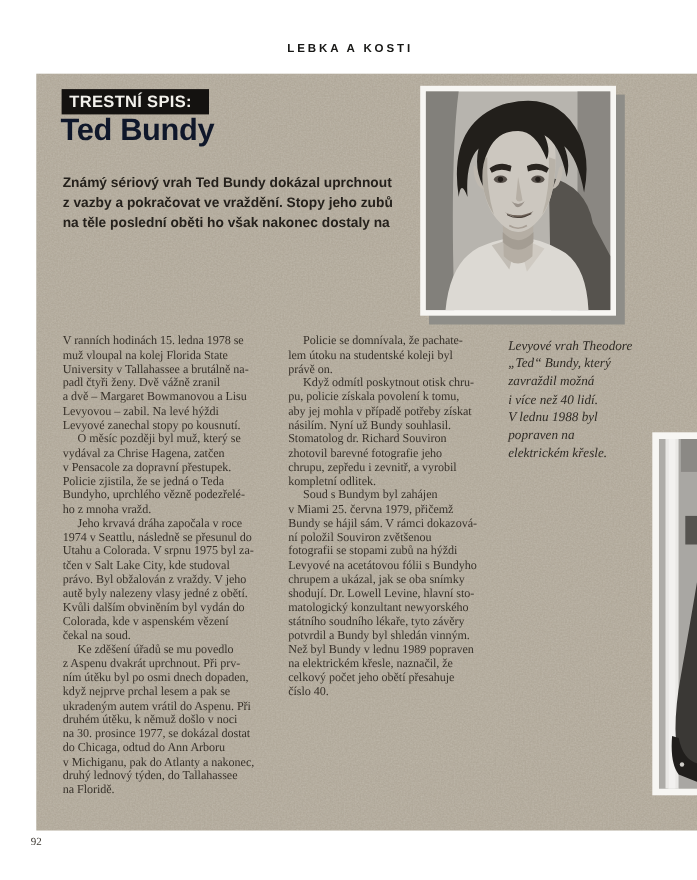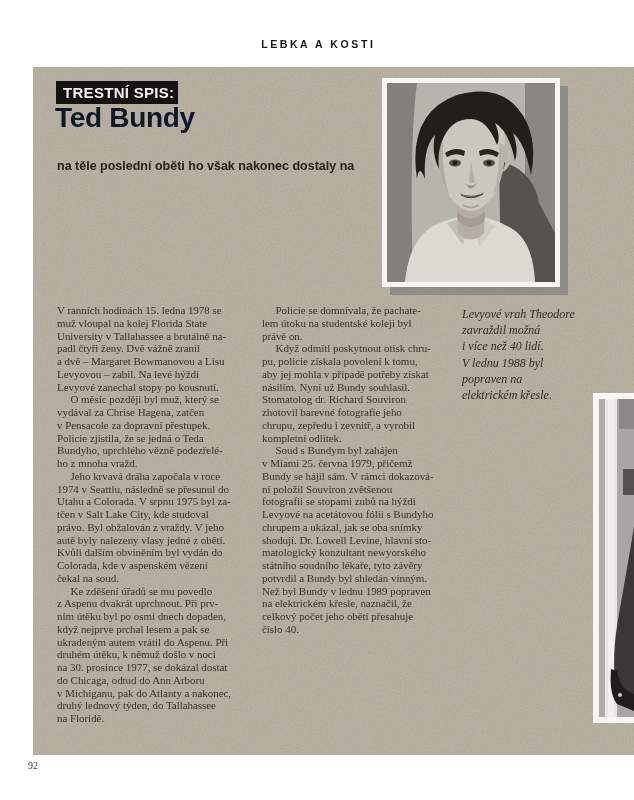--- a/index.html
+++ b/index.html
@@ -13,21 +13,21 @@
     color:#171715;text-indent:2.6px;
   }
   .article-box{
     position:absolute;left:33px;top:67px;width:601px;height:688px;
     background:#b3ab9c;overflow:hidden;
   }
   .grain{position:absolute;inset:0;width:100%;height:100%;opacity:.5;pointer-events:none;}
   .layer{position:absolute;z-index:2;}
   .case-label{
     left:23px;top:14px;background:#141210;color:#f3f1ec;
-    font:bold 15px/1 "Liberation Sans",sans-serif;padding:4px 4px 4px 7px;
+    font:bold 15px/1 "Liberation Sans",sans-serif;padding:4px 16px 4px 7px;
     letter-spacing:.3px;
   }
   .article-title{
     left:22px;top:36px;font:bold 28px/30px "Liberation Sans",sans-serif;
     color:#0f172a;letter-spacing:-.3px;
   }
   .article-intro{
     left:24px;top:90px;width:340px;white-space:pre;
     font:bold 12.5px/18px "Liberation Sans",sans-serif;color:#25211c;
   }
@@ -72,25 +72,25 @@
     <filter id="grain-light">
         <feTurbulence type="fractalNoise" baseFrequency="0.7" numOctaves="2" seed="3"></feTurbulence>
       <feColorMatrix type="matrix" values="0 0 0 0 0.93  0 0 0 0 0.91  0 0 0 0 0.86  0 0.5 0 0 -0.14"></feColorMatrix>
       </filter>
     <rect width="100%" height="100%" filter="url(#grain-dark)"></rect>
     <rect width="100%" height="100%" filter="url(#grain-light)"></rect>
   </svg>
 
   <div class="layer case-label">TRESTNÍ SPIS:</div>
   <div class="layer article-title">Ted Bundy</div>
-  <div class="layer article-intro"><div class="tline">na těle poslední oběti ho však nakonec dostaly na</div></div>
+  <div class="layer article-intro"><div class="tline">Známý sériový vrah Ted Bundy dokázal uprchnout</div><div class="tline">z vazby a pokračovat ve vraždění. Stopy jeho zubů</div><div class="tline">na těle poslední oběti ho však nakonec dostaly na</div></div>
 
   <div class="layer col col1"><div class="tline">V ranních hodinách 15. ledna 1978 se</div><div class="tline">muž vloupal na kolej Florida State</div><div class="tline">University v Tallahassee a brutálně na-</div><div class="tline">padl čtyři ženy. Dvě vážně zranil</div><div class="tline">a dvě – Margaret Bowmanovou a Lisu</div><div class="tline">Levyovou – zabil. Na levé hýždi</div><div class="tline">Levyové zanechal stopy po kousnutí.</div><div class="tline">     O měsíc později byl muž, který se</div><div class="tline">vydával za Chrise Hagena, zatčen</div><div class="tline">v Pensacole za dopravní přestupek.</div><div class="tline">Policie zjistila, že se jedná o Teda</div><div class="tline">Bundyho, uprchlého vězně podezřelé-</div><div class="tline">ho z mnoha vražd.</div><div class="tline">     Jeho krvavá dráha započala v roce</div><div class="tline">1974 v Seattlu, následně se přesunul do</div><div class="tline">Utahu a Colorada. V srpnu 1975 byl za-</div><div class="tline">tčen v Salt Lake City, kde studoval</div><div class="tline">právo. Byl obžalován z vraždy. V jeho</div><div class="tline">autě byly nalezeny vlasy jedné z obětí.</div><div class="tline">Kvůli dalším obviněním byl vydán do</div><div class="tline">Colorada, kde v aspenském vězení</div><div class="tline">čekal na soud.</div><div class="tline">     Ke zděšení úřadů se mu povedlo</div><div class="tline">z Aspenu dvakrát uprchnout. Při prv-</div><div class="tline">ním útěku byl po osmi dnech dopaden,</div><div class="tline">když nejprve prchal lesem a pak se</div><div class="tline">ukradeným autem vrátil do Aspenu. Při</div><div class="tline">druhém útěku, k němuž došlo v noci</div><div class="tline">na 30. prosince 1977, se dokázal dostat</div><div class="tline">do Chicaga, odtud do Ann Arboru</div><div class="tline">v Michiganu, pak do Atlanty a nakonec,</div><div class="tline">druhý lednový týden, do Tallahassee</div><div class="tline">na Floridě.</div></div>
   <div class="layer col col2"><div class="tline">     Policie se domnívala, že pachate-</div><div class="tline">lem útoku na studentské koleji byl</div><div class="tline">právě on.</div><div class="tline">     Když odmítl poskytnout otisk chru-</div><div class="tline">pu, policie získala povolení k tomu,</div><div class="tline">aby jej mohla v případě potřeby získat</div><div class="tline">násilím. Nyní už Bundy souhlasil.</div><div class="tline">Stomatolog dr. Richard Souviron</div><div class="tline">zhotovil barevné fotografie jeho</div><div class="tline">chrupu, zepředu i zevnitř, a vyrobil</div><div class="tline">kompletní odlitek.</div><div class="tline">     Soud s Bundym byl zahájen</div><div class="tline">v Miami 25. června 1979, přičemž</div><div class="tline">Bundy se hájil sám. V rámci dokazová-</div><div class="tline">ní položil Souviron zvětšenou</div><div class="tline">fotografii se stopami zubů na hýždi</div><div class="tline">Levyové na acetátovou fólii s Bundyho</div><div class="tline">chrupem a ukázal, jak se oba snímky</div><div class="tline">shodují. Dr. Lowell Levine, hlavní sto-</div><div class="tline">matologický konzultant newyorského</div><div class="tline">státního soudního lékaře, tyto závěry</div><div class="tline">potvrdil a Bundy byl shledán vinným.</div><div class="tline">Než byl Bundy v lednu 1989 popraven</div><div class="tline">na elektrickém křesle, naznačil, že</div><div class="tline">celkový počet jeho obětí přesahuje</div><div class="tline">číslo 40.</div></div>
-  <div class="layer photo-caption"><div class="tline">Levyové vrah Theodore</div><div class="tline">zavraždil možná</div><div class="tline">i více než 40 lidí.</div><div class="tline">V lednu 1988 byl</div><div class="tline">popraven na</div><div class="tline">elektrickém křesle.</div></div>
+  <div class="layer photo-caption"><div class="tline">Levyové vrah Theodore</div><div class="tline">„Ted“ Bundy, který</div><div class="tline">zavraždil možná</div><div class="tline">i více než 40 lidí.</div><div class="tline">V lednu 1988 byl</div><div class="tline">popraven na</div><div class="tline">elektrickém křesle.</div></div>
 
   <div class="layer portrait">
     <svg viewBox="0 0 168 199" preserveAspectRatio="none" role="img">
       <rect width="168" height="199" fill="#b7b4ae"></rect>
       <path d="M0 0 L30 0 Q22 60 26 199 L0 199 Z" fill="#82807b"></path>
       <rect x="138" width="30" height="199" fill="#8a8782"></rect>
       <path d="M112 78 Q146 86 152 120 L168 150 L168 199 L114 199 Z" fill="#56534e"></path>
       <path d="M18 199 Q22 156 48 142 Q66 134 84 132 Q104 134 122 144 Q146 156 148 199 Z" fill="#dcd9d3"></path>
       <path d="M60 140 L84 132 L76 162 Z" fill="#c2bdb5"></path>
       <path d="M84 132 L108 143 L92 164 Z" fill="#cfcac2"></path>

